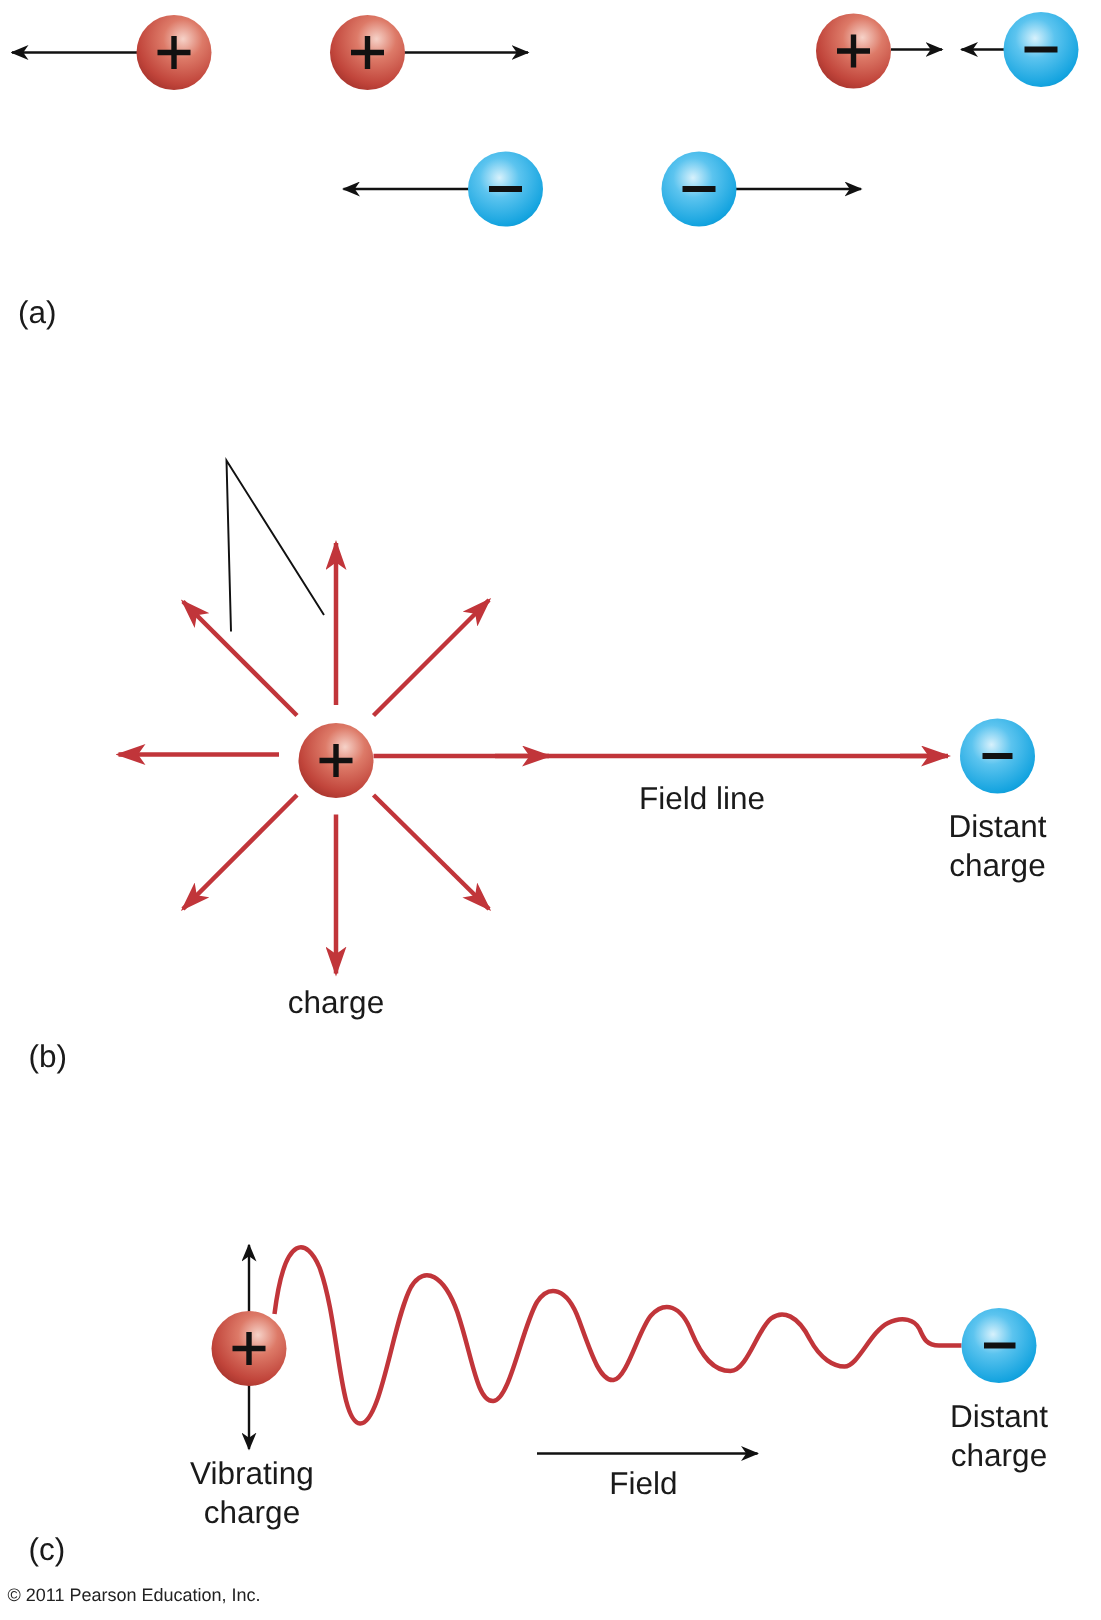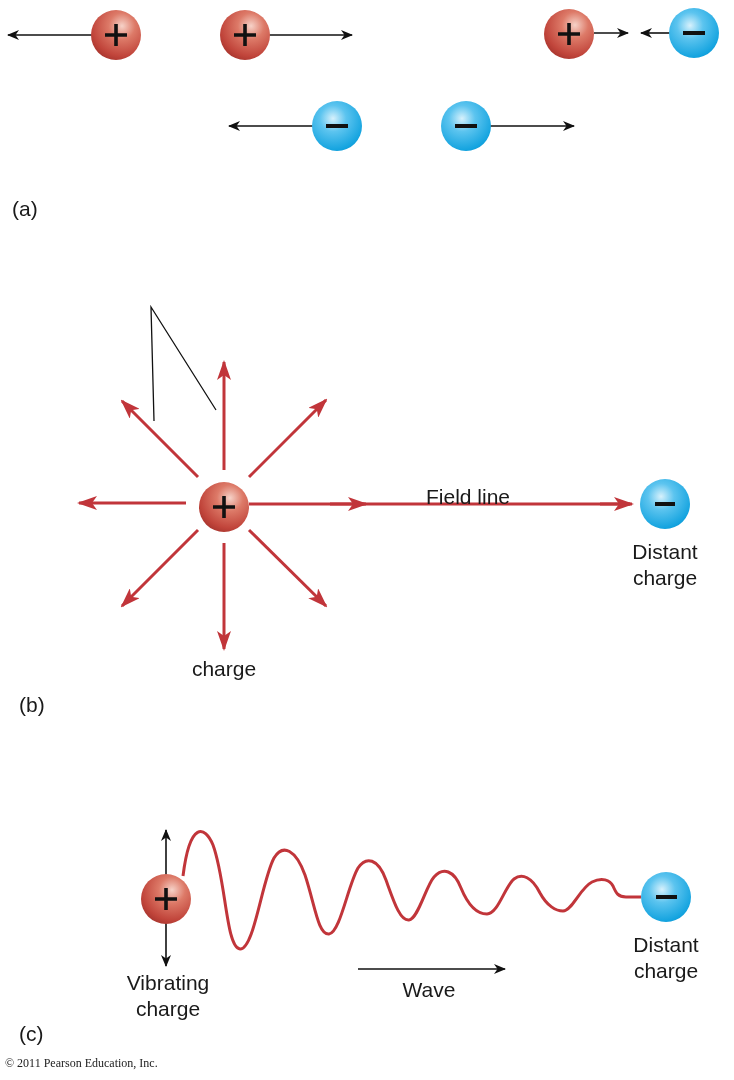--- a/index.html
+++ b/index.html
@@ -1,21 +1,21 @@
 <!DOCTYPE html>
 <html><head>
 <meta charset="utf-8">
 <style>
   html, body { margin: 0; padding: 0; background: #ffffff; }
   body { width: 734px; height: 1080px; position: relative; overflow: hidden;
          font-family: "Liberation Sans", "DejaVu Sans", sans-serif; color: #1a1a1a; }
   svg.canvas { position: absolute; left: 0; top: 0; width: 734px; height: 1080px; }
   .lbl { position: absolute; font-size: 21px; line-height: 26px; text-align: center; white-space: nowrap; }
   .part { position: absolute; font-size: 21px; line-height: 24px; }
-  .copy { position: absolute; left: 5px; top: 1056px; font-size: 12px; color: #222; font-family: Liberation Serif, serif; }
+  .copy { position: absolute; left: 5px; top: 1056px; font-size: 12px; color: #222; }
 </style>
 </head>
 <body>
 
 <svg class="canvas" viewBox="0 0 734 1080" xmlns="http://www.w3.org/2000/svg">
   <defs>
     <radialGradient id="gradPos" cx="0.62" cy="0.32" r="0.75">
       <stop offset="0" stop-color="#f6d2c8"></stop>
       <stop offset="0.35" stop-color="#dd7a68"></stop>
       <stop offset="0.8" stop-color="#c1453b"></stop>
@@ -133,21 +133,21 @@
 
     <line x1="358" y1="969" x2="505" y2="969" stroke="#111" stroke-width="1.6" marker-end="url(#arrBlack)"></line>
   </g>
 </svg>
 
 <div class="part" style="left:12px; top:197px;">(a)</div>
 
 <div class="lbl" style="left:88px; top:248px; width:140px;">
 </div>
 
-<div class="lbl" style="left:398px; top:484px; width:140px;">Field line</div>
+<div class="lbl" style="left:398px; top:520px; width:140px;">Field line</div>
 
 <div class="lbl" style="left:595px; top:539px; width:140px;">
   <div>Distant</div>
   <div>charge</div>
 </div>
 
 <div class="lbl" style="left:144px; top:656px; width:160px;">
   <div>charge</div>
 </div>
 
@@ -156,17 +156,17 @@
 <div class="lbl" style="left:596px; top:932px; width:140px;">
   <div>Distant</div>
   <div>charge</div>
 </div>
 
 <div class="lbl" style="left:88px; top:970px; width:160px;">
   <div>Vibrating</div>
   <div>charge</div>
 </div>
 
-<div class="lbl" style="left:369px; top:977px; width:120px;">Wave</div>
+<div class="lbl" style="left:369px; top:977px; width:120px;">Field</div>
 
 <div class="part" style="left:19px; top:1022px;">(c)</div>
 
 <div class="copy">© 2011 Pearson Education, Inc.</div>
 
 </body></html>

